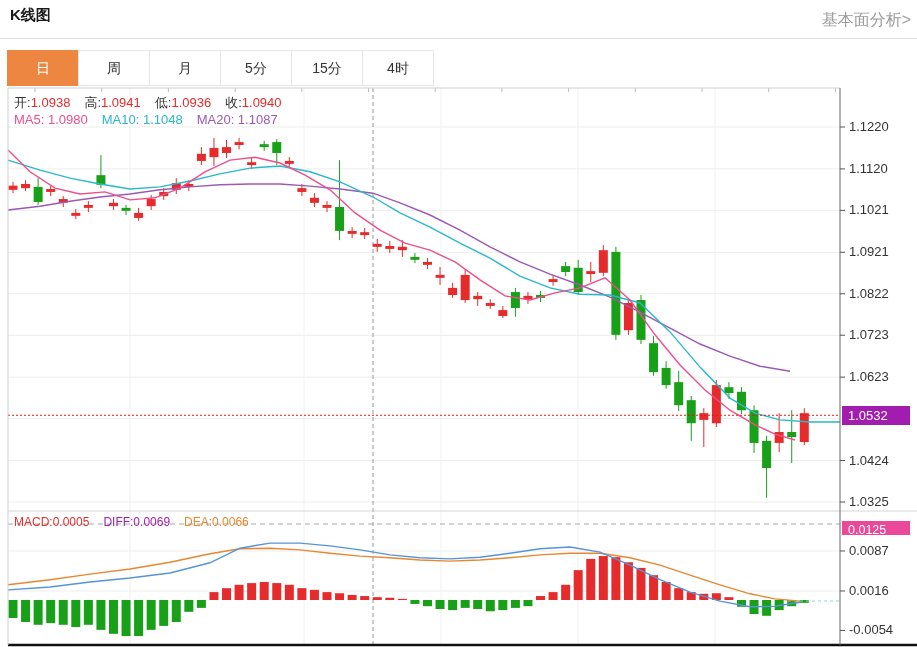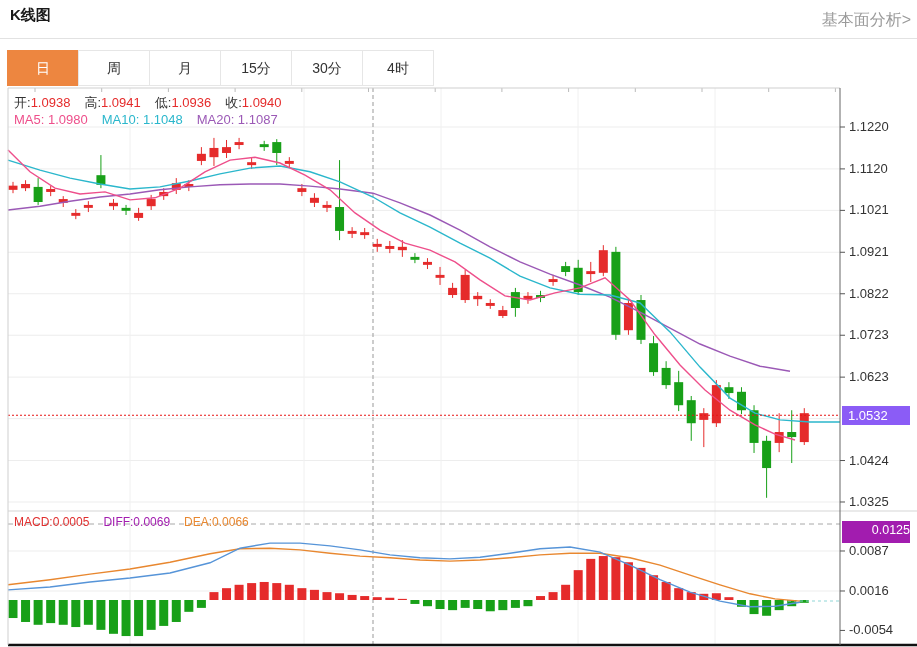--- a/index.html
+++ b/index.html
@@ -32,22 +32,22 @@
 
 <div id="page">
   <div id="hdr-title">K线图</div>
   <div id="hdr-link">基本面分析&gt;</div>
   <div id="hdr-rule"></div>
 
   <div id="tab-bar">
       <div class="tab active">日</div>
       <div class="tab">周</div>
       <div class="tab">月</div>
+      <div class="tab">5分</div>
       <div class="tab">15分</div>
-      <div class="tab">30分</div>
       <div class="tab">4时</div>
     </div>
 
   <svg id="chart-svg" width="917" height="647" viewBox="0 0 917 647">
       <line x1="8" y1="127" x2="840" y2="127" stroke="#ededed" stroke-width="1"></line>
       <line x1="8" y1="168.89900000000003" x2="840" y2="168.89900000000003" stroke="#ededed" stroke-width="1"></line>
       <line x1="8" y1="210.3790100000001" x2="840" y2="210.3790100000001" stroke="#ededed" stroke-width="1"></line>
       <line x1="8" y1="252.27801000000017" x2="840" y2="252.27801000000017" stroke="#ededed" stroke-width="1"></line>
       <line x1="8" y1="293.7580200000002" x2="840" y2="293.7580200000002" stroke="#ededed" stroke-width="1"></line>
       <line x1="8" y1="335.2380300000003" x2="840" y2="335.2380300000003" stroke="#ededed" stroke-width="1"></line>
@@ -305,16 +305,16 @@
       <div class="axis-label" style="top: 202.379px;">1.1021</div>
       <div class="axis-label" style="top: 244.278px;">1.0921</div>
       <div class="axis-label" style="top: 285.758px;">1.0822</div>
       <div class="axis-label" style="top: 327.238px;">1.0723</div>
       <div class="axis-label" style="top: 369.137px;">1.0623</div>
       <div class="axis-label" style="top: 452.516px;">1.0424</div>
       <div class="axis-label" style="top: 493.996px;">1.0325</div>
       <div class="axis-label" style="top: 542.986px;">0.0087</div>
       <div class="axis-label" style="top: 582.986px;">0.0016</div>
       <div class="axis-label" style="top: 622.423px;">-0.0054</div>
-      <div class="axis-badge" style="background: #8b5cf6; top: 405.765px;">1.0532</div>
-      <div class="axis-badge" style="background: #a21caf; top: 520.577px; height: 22px; line-height: 18px; font-size: 12.5px; text-align: right;">0.0125</div>
+      <div class="axis-badge" style="background: #a21caf; top: 405.765px;">1.0532</div>
+      <div class="axis-badge" style="background: #ec4899; top: 520.577px; height: 14px; line-height: 18px; font-size: 12.5px;">0.0125</div>
     </div>
 </div>
 
 </body></html>

